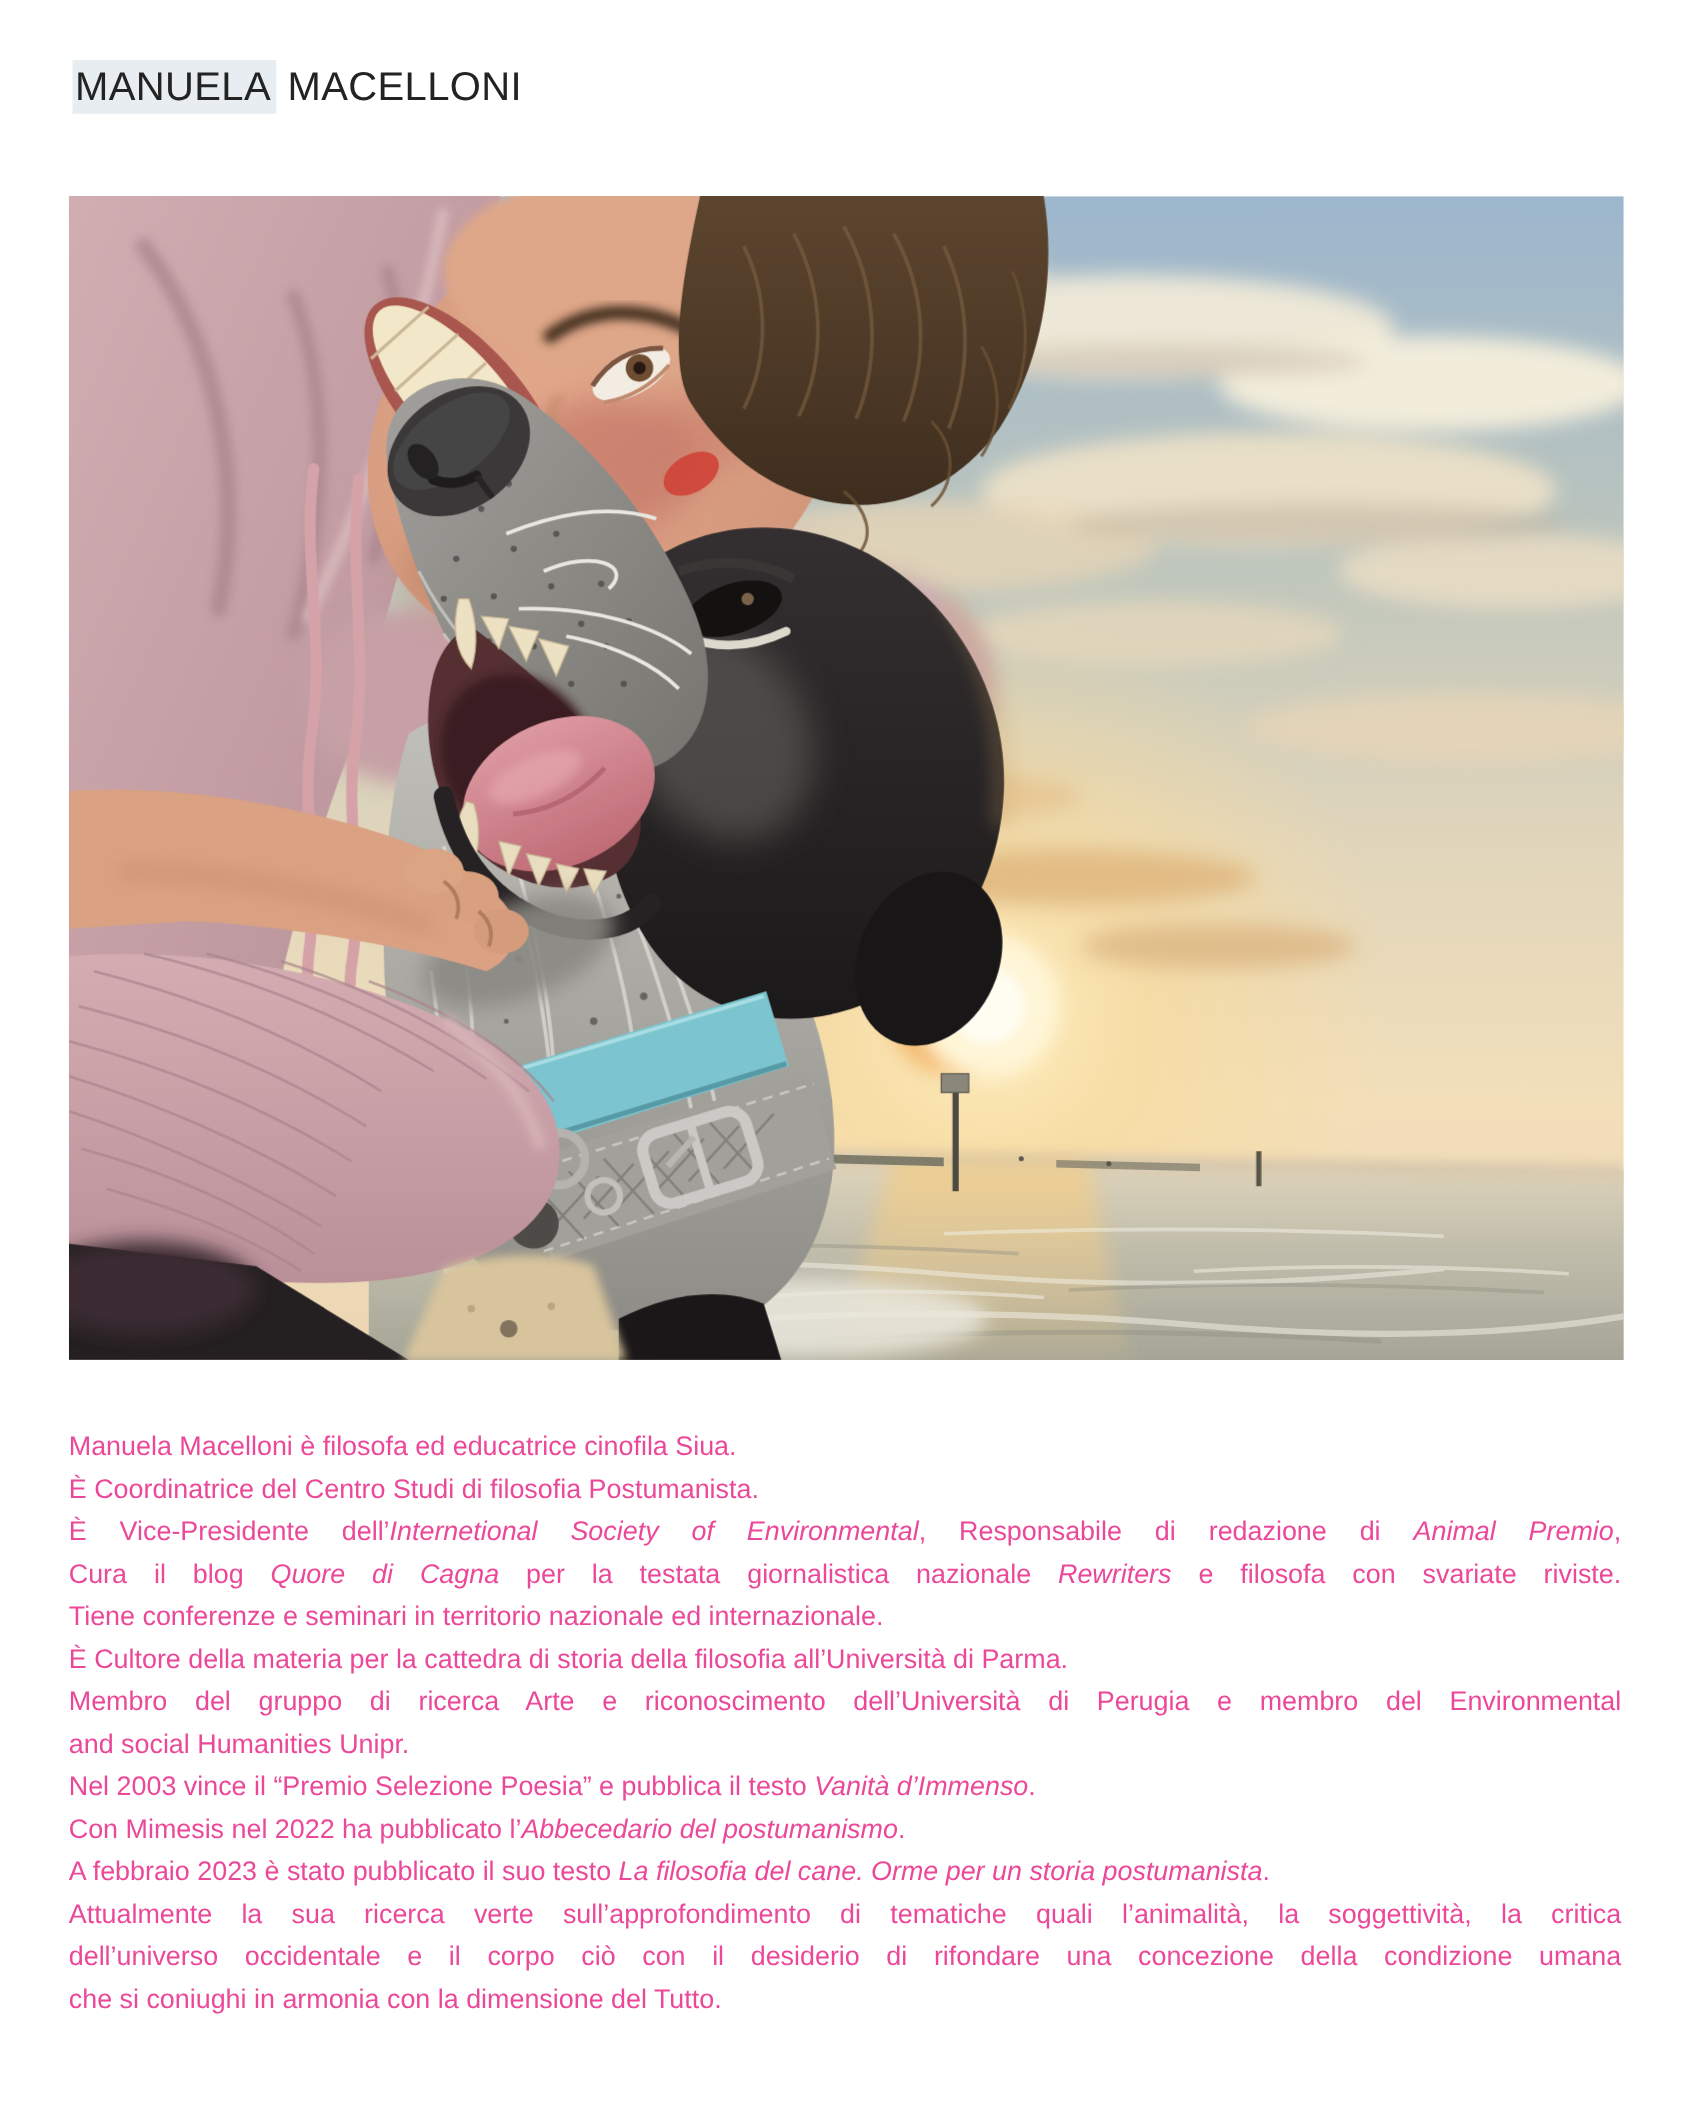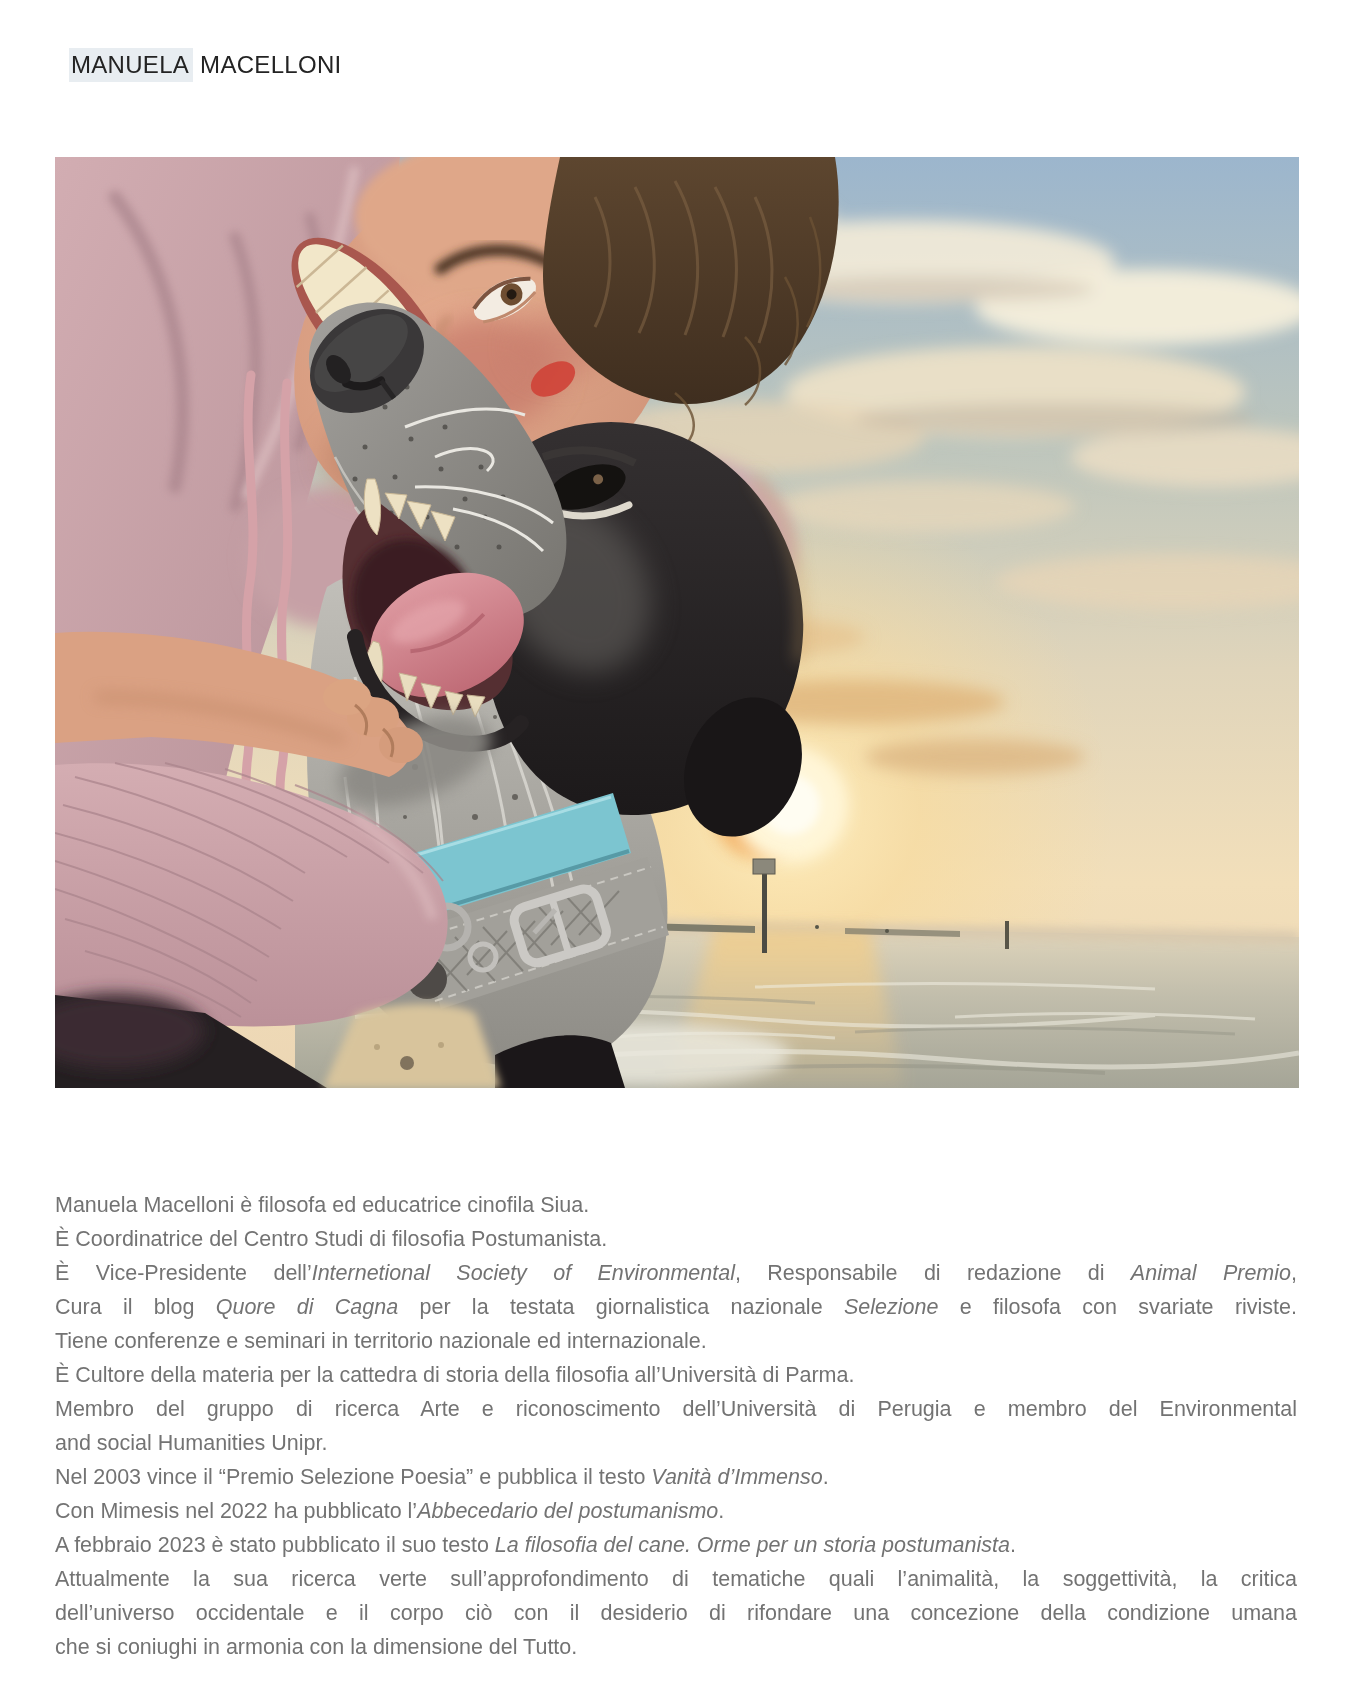--- a/index.html
+++ b/index.html
@@ -1,24 +1,24 @@
 <!DOCTYPE html>
 <html><head>
 <meta charset="utf-8">
 <style>
   html,body{margin:0;padding:0;background:#ffffff;}
   .page{position:relative;width:1348px;height:1700px;background:#ffffff;
         font-family:"Liberation Sans",sans-serif;overflow:hidden;}
-  .title{position:absolute;left:69px;top:51px;font-size:24px;color:#232323;
+  .title{position:absolute;left:58px;top:51px;font-size:32px;color:#232323;
          letter-spacing:0.3px;white-space:pre;}
   .title .hl{background:#e8edf1;padding:3px 4px 4px 2px;}
   .photo{position:absolute;left:55px;top:157px;width:1244px;height:931px;}
   .photo svg{display:block;width:100%;height:100%;}
-  .bio{position:absolute;left:55px;top:1188px;width:1242px;font-size:21.5px;
-       line-height:34px;color:#737373;}
+  .bio{position:absolute;left:55px;top:1140px;width:1242px;font-size:21.5px;
+       line-height:34px;color:#ec4899;}
   .bio .line{text-align:left;}
   .bio .jf{text-align:justify;text-align-last:justify;}
   .bio .it{font-style:italic;}
 </style>
 </head>
 <body>
 
 <div class="page">
 
   <div class="title"><span class="hl">MANUELA</span><span> MACELLONI</span></div>
@@ -394,21 +394,21 @@
         <circle cx="386" cy="888" r="3" fill="#b9a57f"></circle>
         <circle cx="322" cy="890" r="3" fill="#b9a57f"></circle>
       </g>
     </svg>
   </div>
 
   <div class="bio" id="bio">
       <div class="line"><span>Manuela Macelloni è filosofa ed educatrice cinofila Siua.</span></div>
       <div class="line"><span>È Coordinatrice del Centro Studi di filosofia Postumanista.</span></div>
       <div class="line jf"><span>È Vice-Presidente dell’</span><span class="it">Internetional Society of Environmental</span><span>, Responsabile di redazione di </span><span class="it">Animal Premio</span><span>,</span></div>
-      <div class="line jf"><span>Cura il blog </span><span class="it">Quore di Cagna</span><span> per la testata giornalistica nazionale </span><span class="it">Selezione</span><span> e filosofa con svariate riviste.</span></div>
+      <div class="line jf"><span>Cura il blog </span><span class="it">Quore di Cagna</span><span> per la testata giornalistica nazionale </span><span class="it">Rewriters</span><span> e filosofa con svariate riviste.</span></div>
       <div class="line"><span>Tiene conferenze e seminari in territorio nazionale ed internazionale.</span></div>
       <div class="line"><span>È Cultore della materia per la cattedra di storia della filosofia all’Università di Parma.</span></div>
       <div class="line jf"><span>Membro del gruppo di ricerca Arte e riconoscimento dell’Università di Perugia e membro del Environmental</span></div>
       <div class="line"><span>and social Humanities Unipr.</span></div>
       <div class="line"><span>Nel 2003 vince il “Premio Selezione Poesia” e pubblica il testo </span><span class="it">Vanità d’Immenso</span><span>.</span></div>
       <div class="line"><span>Con Mimesis nel 2022 ha pubblicato l’</span><span class="it">Abbecedario del postumanismo</span><span>.</span></div>
       <div class="line"><span>A febbraio 2023 è stato pubblicato il suo testo </span><span class="it">La filosofia del cane. Orme per un storia postumanista</span><span>.</span></div>
       <div class="line jf"><span>Attualmente la sua ricerca verte sull’approfondimento di tematiche quali l’animalità, la soggettività, la critica</span></div>
       <div class="line jf"><span>dell’universo occidentale e il corpo ciò con il desiderio di rifondare una concezione della condizione umana</span></div>
       <div class="line"><span>che si coniughi in armonia con la dimensione del Tutto.</span></div>

